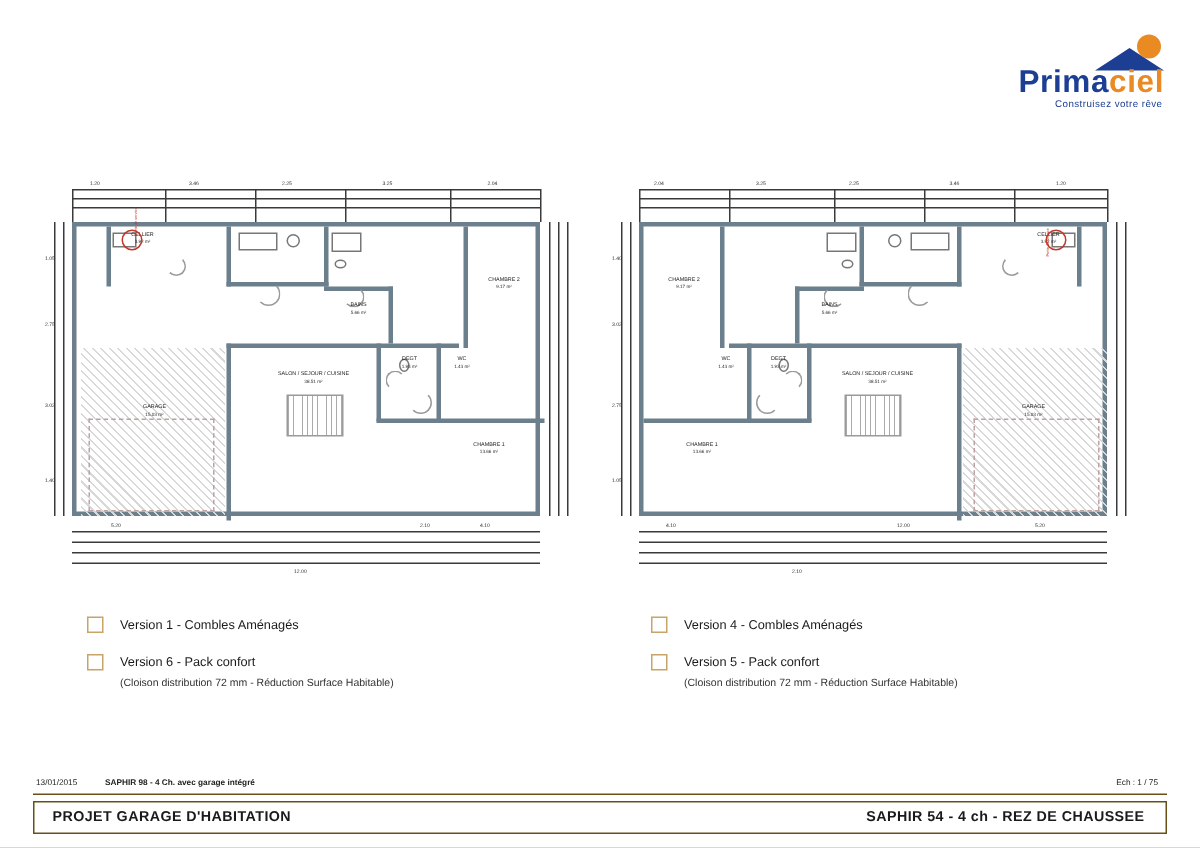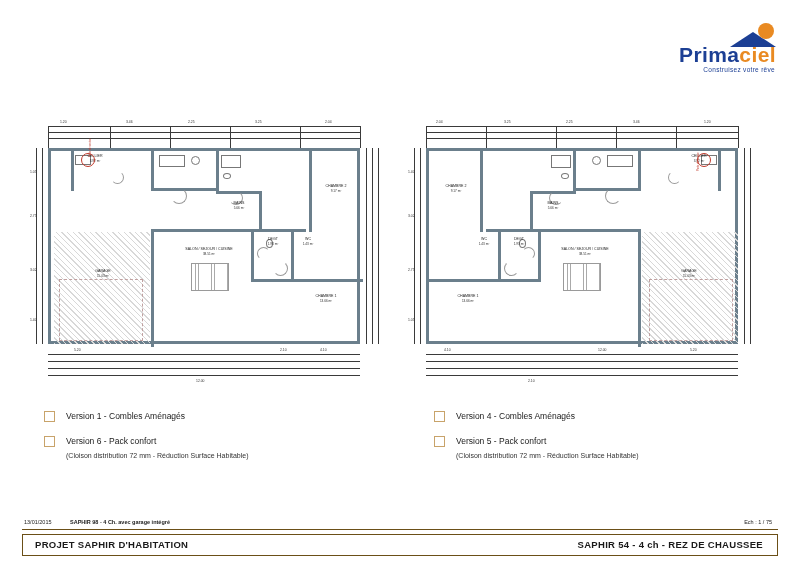--- a/index.html
+++ b/index.html
@@ -159,21 +159,21 @@
     border-radius: 50%;
     box-sizing: border-box;
   }
 
   
   .options {
     position: absolute;
     font-size: 8.5px;
     color: #1a1a1a;
   }
-  .options.left  { left: 44px;  top: 410px; }
+  .options.left  { left: 58px;  top: 410px; }
   .options.right { left: 434px; top: 410px; }
   .opt-row {
     display: flex;
     align-items: flex-start;
     margin-bottom: 12px;
   }
   .checkbox {
     width: 9px;
     height: 9px;
     border: 1px solid #c8a36a;
@@ -486,17 +486,17 @@
       </div>
     </div>
   </div>
 
   <div class="foot-meta">
     <span class="date">13/01/2015</span><span class="ref">SAPHIR 98 - 4 Ch. avec garage intégré</span>
   </div>
   <div class="foot-scale">Ech : 1 / 75</div>
   <div class="foot-rule"></div>
   <div class="foot-bar">
-    <div class="foot-left">PROJET SAPHIR D'HABITATION</div>
+    <div class="foot-left">PROJET GARAGE D'HABITATION</div>
     <div class="foot-right">SAPHIR 54 - 4 ch - REZ DE CHAUSSEE</div>
   </div>
 
 </div>
 
 </body></html>

